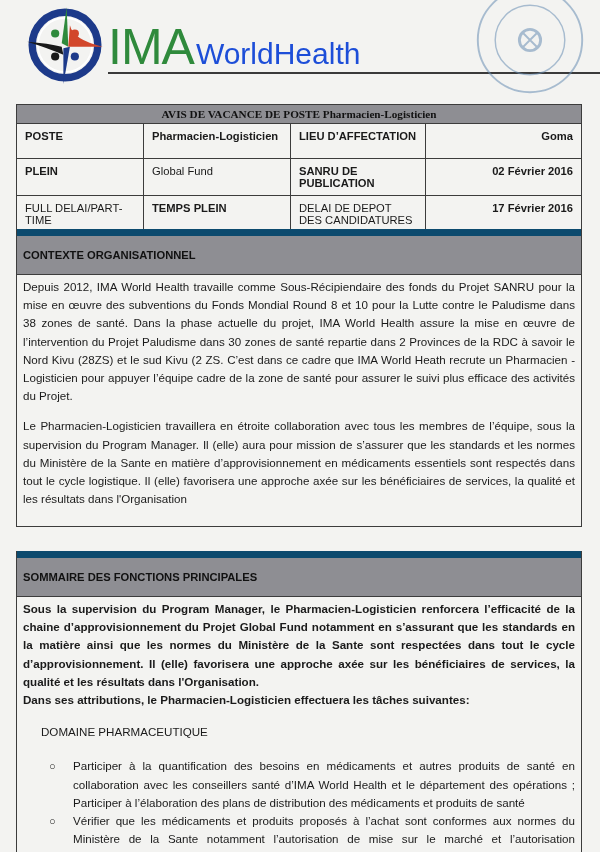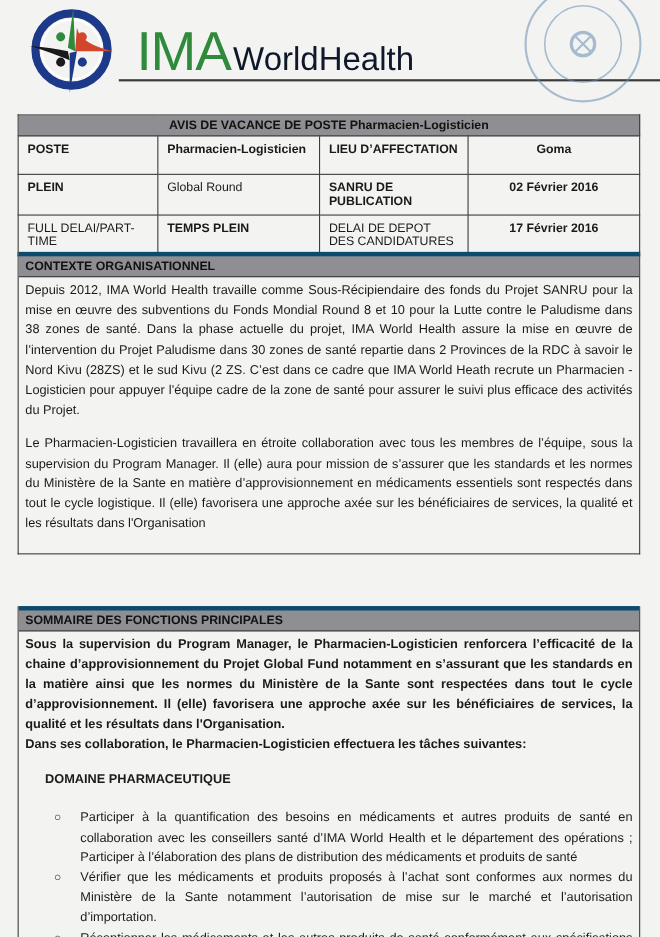--- a/index.html
+++ b/index.html
@@ -5,45 +5,45 @@
   html, body { margin:0; padding:0; }
   body {
     width:600px; height:852px; overflow:hidden;
     background:#f3f3f1;
     font-family:"Liberation Sans", sans-serif;
     color:#1a1a1a;
     position:relative;
   }
   .header { position:absolute; left:0; top:0; width:600px; height:100px; }
   .logo-mark { position:absolute; left:24px; top:4px; width:82px; height:82px; }
-  .brand { position:absolute; left:124px; top:22px; display:flex; align-items:baseline; }
+  .brand { position:absolute; left:108px; top:22px; display:flex; align-items:baseline; }
   .brand-ima { color:#2f8a3c; font-size:50px; font-weight:normal; letter-spacing:-1px; line-height:50px; }
-  .brand-wh { color:#0f172a; font-size:30px; line-height:30px; margin-left:2px; }
+  .brand-wh { color:#1d4ed8; font-size:30px; line-height:30px; margin-left:2px; }
   .header-rule { position:absolute; left:108px; top:72px; width:492px; height:2px; background:#3a3a3a; }
   .stamp { position:absolute; left:472px; top:-18px; width:116px; height:116px; opacity:0.55; }
 
   table.info {
     position:absolute; left:16px; top:104px; width:566px;
     border-collapse:collapse; font-size:11.2px;
   }
   table.info td { border:1px solid #3c3c3c; padding:6px 8px; vertical-align:top; height:22px; }
   table.info tr.title td {
-    background:#8e8e93; text-align:center; font-weight:bold; height:10px; padding:3px 0; color:#111;
+    background:#8e8e93; text-align:center; font-weight:bold; height:10px; padding:3px 0; color:#111;font-family:Liberation Serif, serif;
   }
   .b { font-weight:bold; }
-  .c { text-align:center;margin-top:36px; }
+  .c { text-align:right;margin-top:36px; }
 
   .section { position:absolute; left:16px; width:566px; border:1px solid #3c3c3c; border-top:none; box-sizing:border-box; }
   .section-head {
-    background:#8e8e93; font-weight:bold; font-size:11.2px; padding:3px 6px; border-bottom:1px solid #3c3c3c; border-top:4px solid #0c4a6e; color:#111;
+    background:#8e8e93; font-weight:bold; font-size:11.2px; padding:13px 6px; border-bottom:1px solid #3c3c3c; border-top:7px solid #0c4a6e; color:#111;
   }
   .section-body { padding:3px 6px 6px 6px; font-size:11.6px; line-height:18.2px; text-align:justify; }
   .section-body p { margin:0 0 12px 0; }
   .section-body p.tight { margin:0;font-weight:bold; }
-  .subhead { font-weight:bold; margin:14px 0 16px 0;padding-left:18px; }
+  .subhead { font-weight:normal; margin:14px 0 16px 0;padding-left:18px; }
   ul.tasks { list-style:none; margin:0; padding:0 0 0 26px; }
   ul.tasks li { position:relative; padding-left:24px; }
   ul.tasks li .bullet { position:absolute; left:0; top:0; font-size:11px; }
 </style>
 </head>
 <body>
 
 <div class="header">
   <svg class="logo-mark" viewBox="0 0 100 100">
     <circle cx="50" cy="50" r="40" fill="none" stroke="#1d3a8a" stroke-width="9"></circle>
@@ -76,21 +76,21 @@
     <td colspan="4">AVIS DE VACANCE DE POSTE Pharmacien-Logisticien</td>
   </tr>
   <tr>
     <td class="b" style="width:110px">POSTE</td>
     <td class="b" style="width:130px">Pharmacien-Logisticien</td>
     <td class="b" style="width:118px">LIEU D’AFFECTATION</td>
     <td class="b c">Goma</td>
   </tr>
   <tr>
     <td class="b">PLEIN</td>
-    <td>Global Round</td>
+    <td>Global Fund</td>
     <td class="b">SANRU DE PUBLICATION</td>
     <td class="b c">02 Février 2016</td>
   </tr>
   <tr>
     <td>FULL DELAI/PART-TIME</td>
     <td class="b">TEMPS PLEIN</td>
     <td>DELAI DE DEPOT DES CANDIDATURES</td>
     <td class="b c">17 Février 2016</td>
   </tr>
 </tbody>
@@ -101,21 +101,21 @@
   <div class="section-body">
     <p>Depuis 2012, IMA World Health travaille comme Sous-Récipiendaire des fonds du Projet SANRU pour la mise en œuvre des subventions du Fonds Mondial Round 8  et 10 pour la Lutte contre le Paludisme dans 38 zones de santé. Dans la phase  actuelle du projet,  IMA World Health assure la mise en œuvre de l’intervention du Projet Paludisme dans 30 zones de santé repartie dans 2 Provinces de la RDC à savoir le Nord Kivu (28ZS) et le sud Kivu (2 ZS. C’est dans ce cadre que IMA World Heath recrute un Pharmacien - Logisticien pour appuyer l’équipe cadre de la zone de santé pour assurer le suivi plus efficace des activités du Projet.</p>
     <p>Le Pharmacien-Logisticien travaillera en étroite collaboration avec tous les membres de l’équipe, sous la supervision du Program Manager. Il (elle) aura pour mission de s’assurer que les  standards et les normes du Ministère de la Sante en matière  d’approvisionnement en médicaments essentiels sont respectés dans tout le cycle logistique. Il (elle) favorisera une approche axée sur les bénéficiaires de services, la qualité et les résultats dans l'Organisation</p>
   </div>
 </div>
 
 <div class="section" style="top:551px;">
   <div class="section-head">SOMMAIRE DES FONCTIONS PRINCIPALES</div>
   <div class="section-body">
     <p class="tight">Sous  la supervision du Program Manager, le Pharmacien-Logisticien renforcera l’efficacité de la chaine d’approvisionnement du Projet Global Fund notamment  en s’assurant que les  standards en la matière ainsi que les normes du Ministère de la Sante sont respectées dans tout le cycle d’approvisionnement. Il (elle) favorisera une approche axée sur les bénéficiaires de services, la qualité et les résultats dans l'Organisation.</p>
-    <p class="tight">Dans ses collaboration, le Pharmacien-Logisticien effectuera les tâches suivantes:</p>
+    <p class="tight">Dans ses attributions, le Pharmacien-Logisticien effectuera les tâches suivantes:</p>
     <div class="subhead">DOMAINE PHARMACEUTIQUE</div>
     <ul class="tasks">
       <li><span class="bullet">○</span><span>Participer à la quantification des besoins en médicaments et autres produits de santé en collaboration avec les conseillers santé d’IMA World Health et le département des opérations ; Participer à l’élaboration des plans de distribution des médicaments et produits de santé</span></li>
       <li><span class="bullet">○</span><span>Vérifier que les médicaments et produits proposés à l’achat sont conformes aux normes du Ministère de la Sante notamment l’autorisation de mise sur le marché et l’autorisation d’importation.</span></li>
       <li><span class="bullet">○</span><span>Réceptionner les médicaments et les autres produits de santé conformément aux spécifications du marché.</span></li>
     </ul>
   </div>
 </div>
 
 </body></html>

